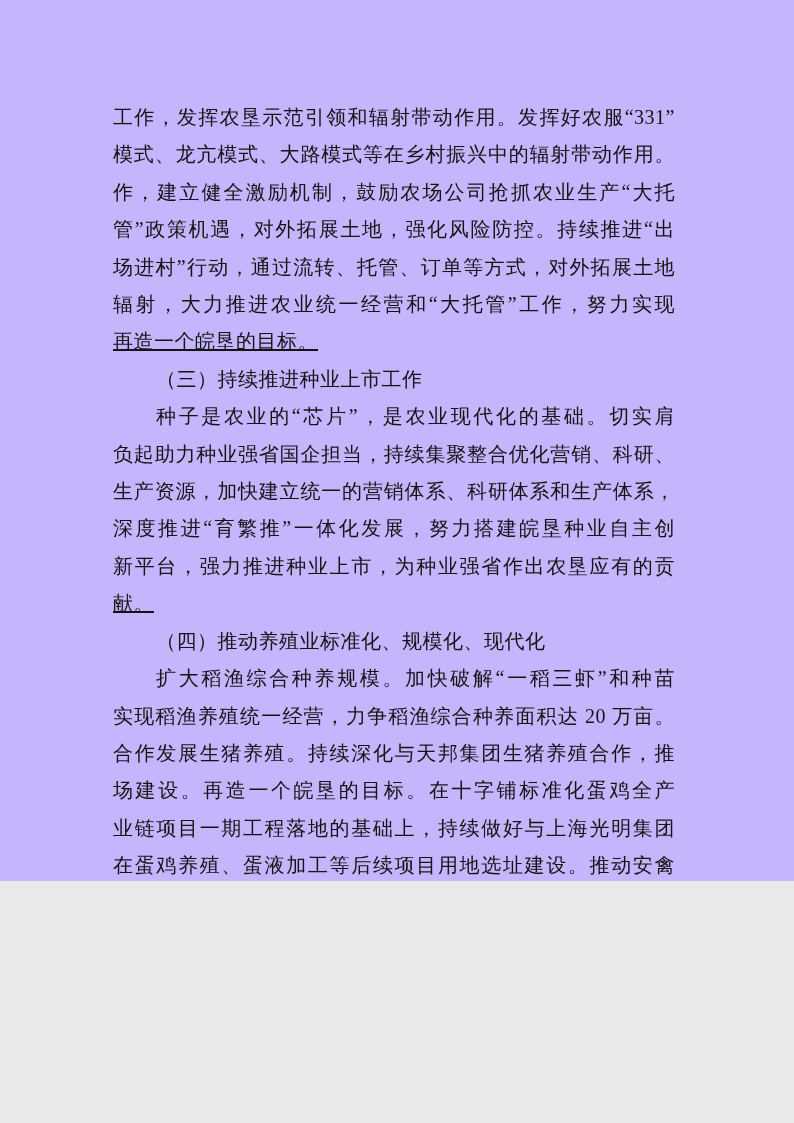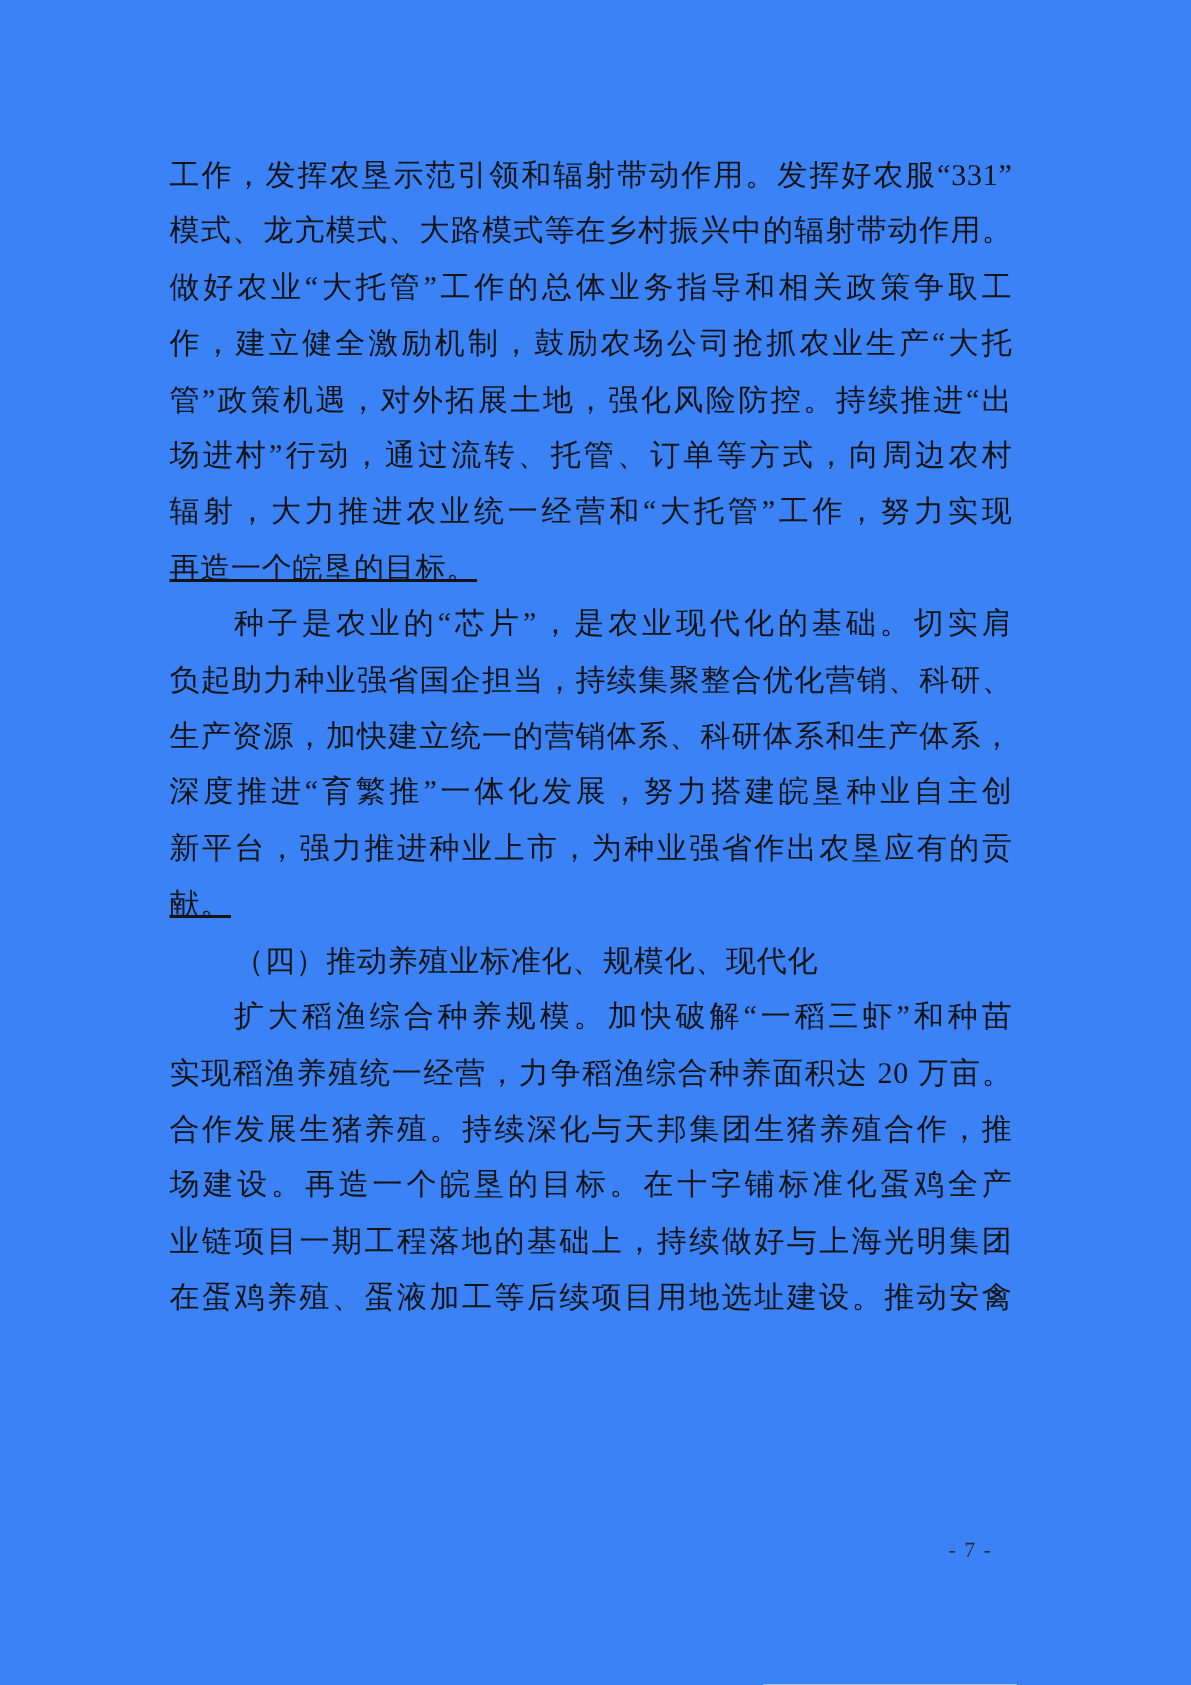--- a/index.html
+++ b/index.html
@@ -3,22 +3,22 @@
 <meta charset="utf-8">
 <style>
   html, body {
     margin: 0;
     padding: 0;
     background: #e9e9e9;
   }
   .page {
     position: relative;
     width: 794px;
-    height: 1123px;
-    background: #3b82f6;
+    height: 881px;
+    background: #c4b5fd;
     overflow: hidden;
     font-family: "Liberation Serif", "DejaVu Serif", serif;
     color: #141414;
   }
   .text-block {
     position: absolute;
     left: 113px;
     top: 99px;
     width: 562px;
     font-size: 20px;
@@ -61,26 +61,26 @@
     letter-spacing: 1px;
   }
 </style>
 </head>
 <body>
 
 <div class="page">
   <div class="text-block" id="doc-lines">
       <div class="ln justify">工作，发挥农垦示范引领和辐射带动作用。发挥好农服“331”</div>
       <div class="ln justify">模式、龙亢模式、大路模式等在乡村振兴中的辐射带动作用。</div>
-      <div class="ln justify">做好农业“大托管”工作的总体业务指导和相关政策争取工</div>
       <div class="ln justify">作，建立健全激励机制，鼓励农场公司抢抓农业生产“大托</div>
       <div class="ln justify">管”政策机遇，对外拓展土地，强化风险防控。持续推进“出</div>
-      <div class="ln justify">场进村”行动，通过流转、托管、订单等方式，向周边农村</div>
+      <div class="ln justify">场进村”行动，通过流转、托管、订单等方式，对外拓展土地</div>
       <div class="ln justify">辐射，大力推进农业统一经营和“大托管”工作，努力实现</div>
       <div class="ln end">再造一个皖垦的目标。</div>
+      <div class="ln heading">（三）持续推进种业上市工作</div>
       <div class="ln justify-indent">种子是农业的“芯片”，是农业现代化的基础。切实肩</div>
       <div class="ln justify">负起助力种业强省国企担当，持续集聚整合优化营销、科研、</div>
       <div class="ln justify">生产资源，加快建立统一的营销体系、科研体系和生产体系，</div>
       <div class="ln justify">深度推进“育繁推”一体化发展，努力搭建皖垦种业自主创</div>
       <div class="ln justify">新平台，强力推进种业上市，为种业强省作出农垦应有的贡</div>
       <div class="ln end">献。</div>
       <div class="ln heading">（四）推动养殖业标准化、规模化、现代化</div>
       <div class="ln justify-indent">扩大稻渔综合种养规模。加快破解“一稻三虾”和种苗</div>
       <div class="ln justify">实现稻渔养殖统一经营，力争稻渔综合种养面积达 20 万亩。</div>
       <div class="ln justify">合作发展生猪养殖。持续深化与天邦集团生猪养殖合作，推</div>

